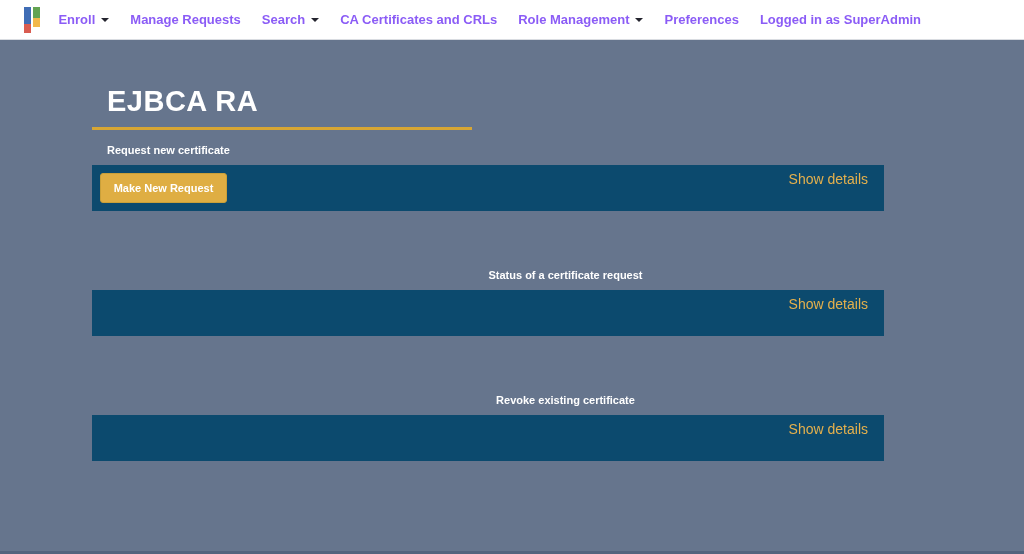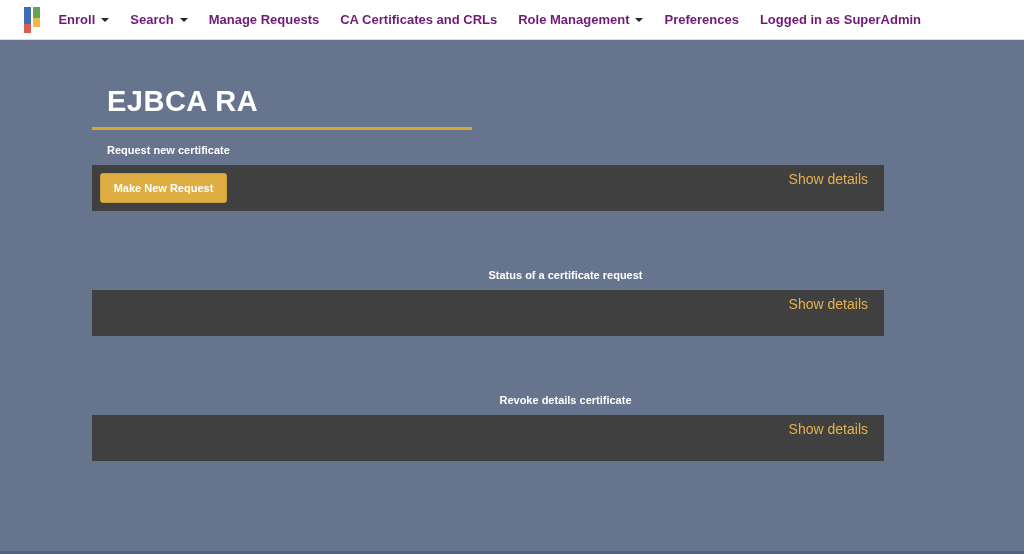--- a/index.html
+++ b/index.html
@@ -37,21 +37,21 @@
   .nav-items {
     display: flex;
     align-items: center;
     margin-left: auto;
     padding-right: 103px;
     column-gap: 21px;
   }
   .nav-item {
     font-size: 13px;
     font-weight: 700;
-    color: #701a75;
+    color: #8b5cf6;
     white-space: nowrap;
     display: flex;
     align-items: center;
     cursor: pointer;
     line-height: 40px;
   }
   .caret {
     width: 0; height: 0;
     border-left: 4px solid transparent;
     border-right: 4px solid transparent;
@@ -83,21 +83,21 @@
     color: #ffffff;
     font-size: 11px;
     font-weight: 700;
     margin: 14px 0 9px 15px;
   }
   .section + .section .section-heading { margin-top: 58px; text-align: center; }
 
   .panel {
     width: 792px;
     height: 46px;
-    background: #404040;
+    background: #0c4a6e;
     position: relative;
   }
   .panel-button {
     position: absolute;
     left: 8px;
     top: 8px;
     width: 127px;
     height: 30px;
     background: #dfae43;
     border: 1px solid #caa039;
@@ -138,25 +138,25 @@
       <div class="seg-green"></div>
         <div class="seg-yellow"></div>
     </div>
   </div>
   <div class="nav-items">
     <div class="nav-item">
       <span>Enroll</span>
       <span class="caret"></span>
     </div>
     <div class="nav-item">
+      <span>Manage Requests</span>
+    </div>
+    <div class="nav-item">
       <span>Search</span>
       <span class="caret"></span>
-    </div>
-    <div class="nav-item">
-      <span>Manage Requests</span>
     </div>
     <div class="nav-item">
       <span>CA Certificates and CRLs</span>
     </div>
     <div class="nav-item">
       <span>Role Management</span>
       <span class="caret"></span>
     </div>
     <div class="nav-item">
       <span>Preferences</span>
@@ -181,21 +181,21 @@
   </div>
 
   <div class="section">
     <div class="section-heading">Status of a certificate request</div>
     <div class="panel">
       <a class="show-details">Show details</a>
     </div>
   </div>
 
   <div class="section">
-    <div class="section-heading">Revoke details certificate</div>
+    <div class="section-heading">Revoke existing certificate</div>
     <div class="panel">
       <a class="show-details">Show details</a>
     </div>
   </div>
 
 </div>
 
 <div class="footer-strip"></div>
 
 </body></html>

